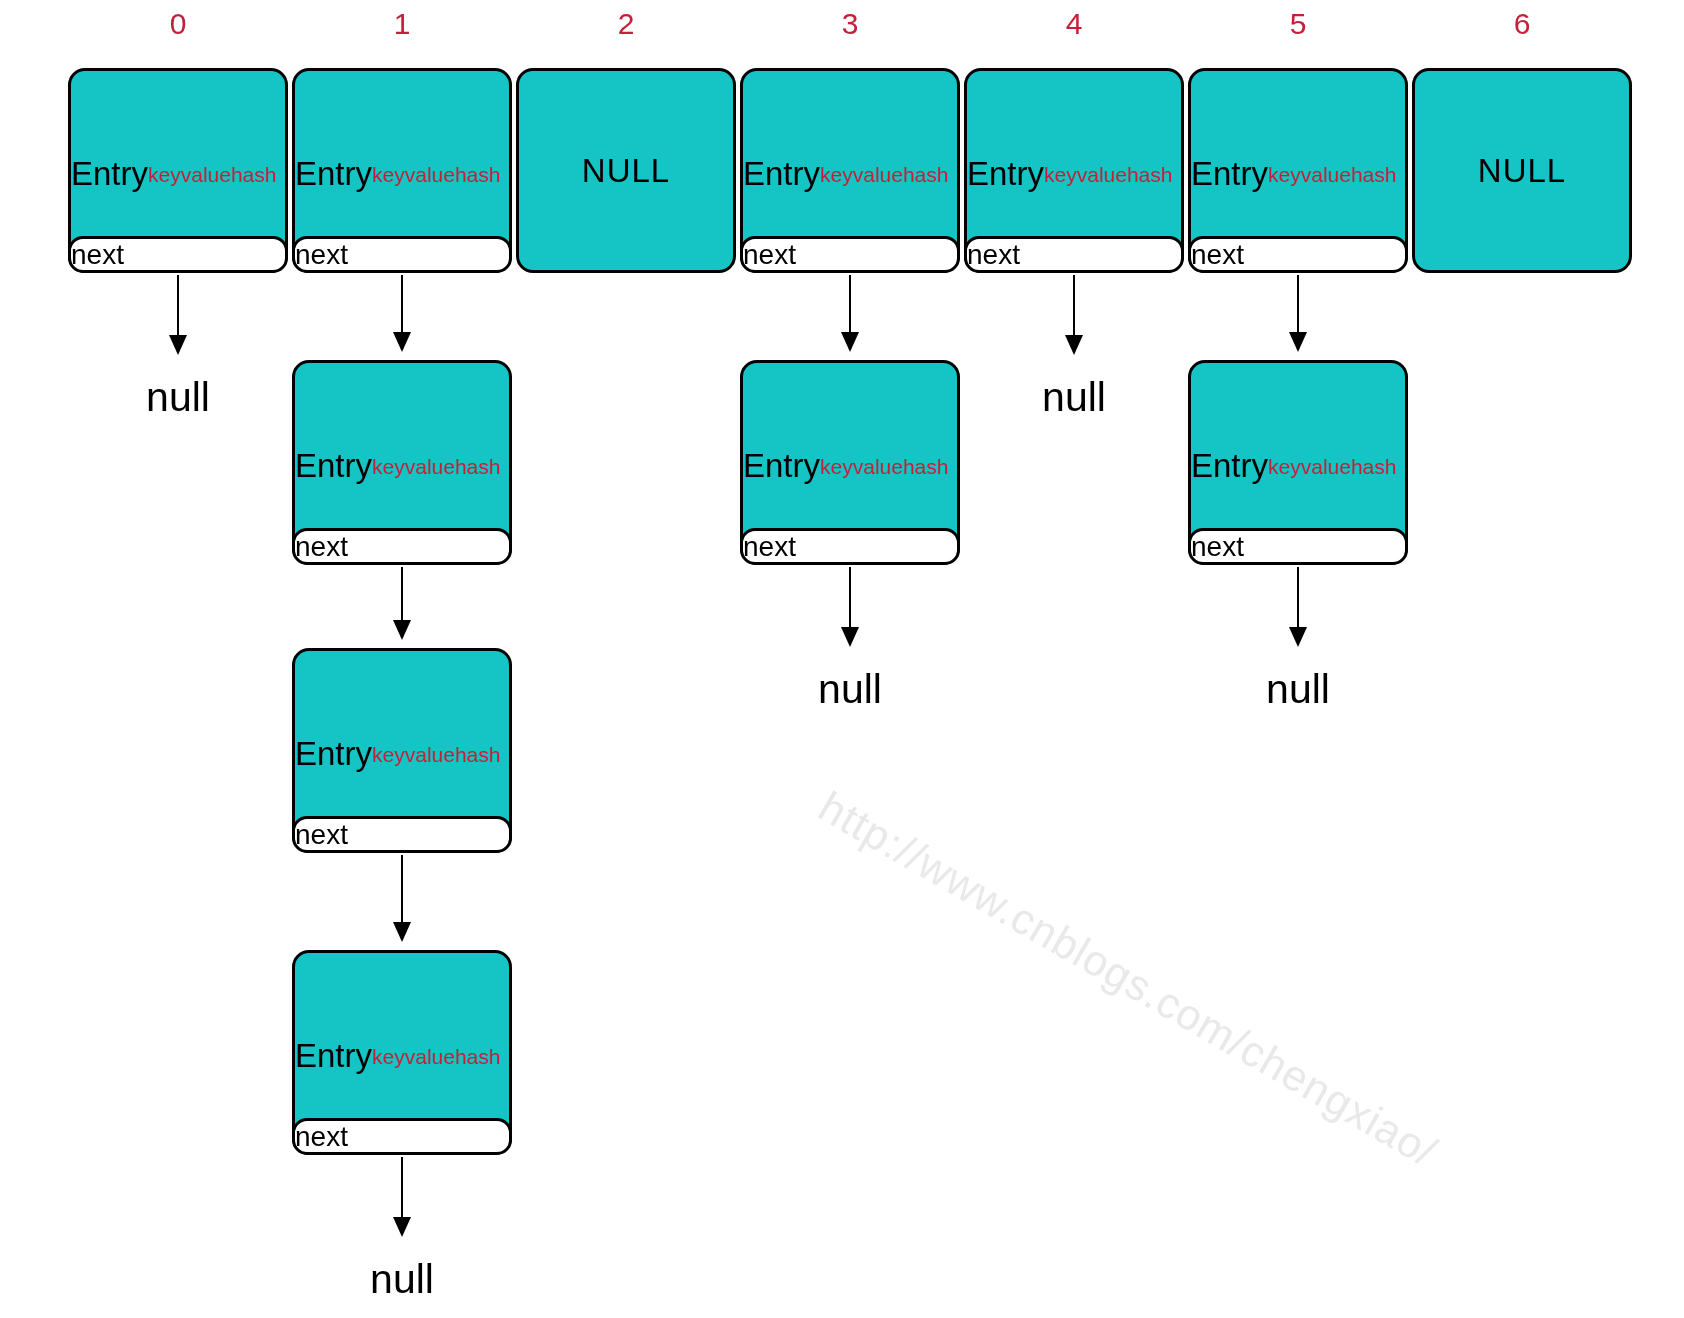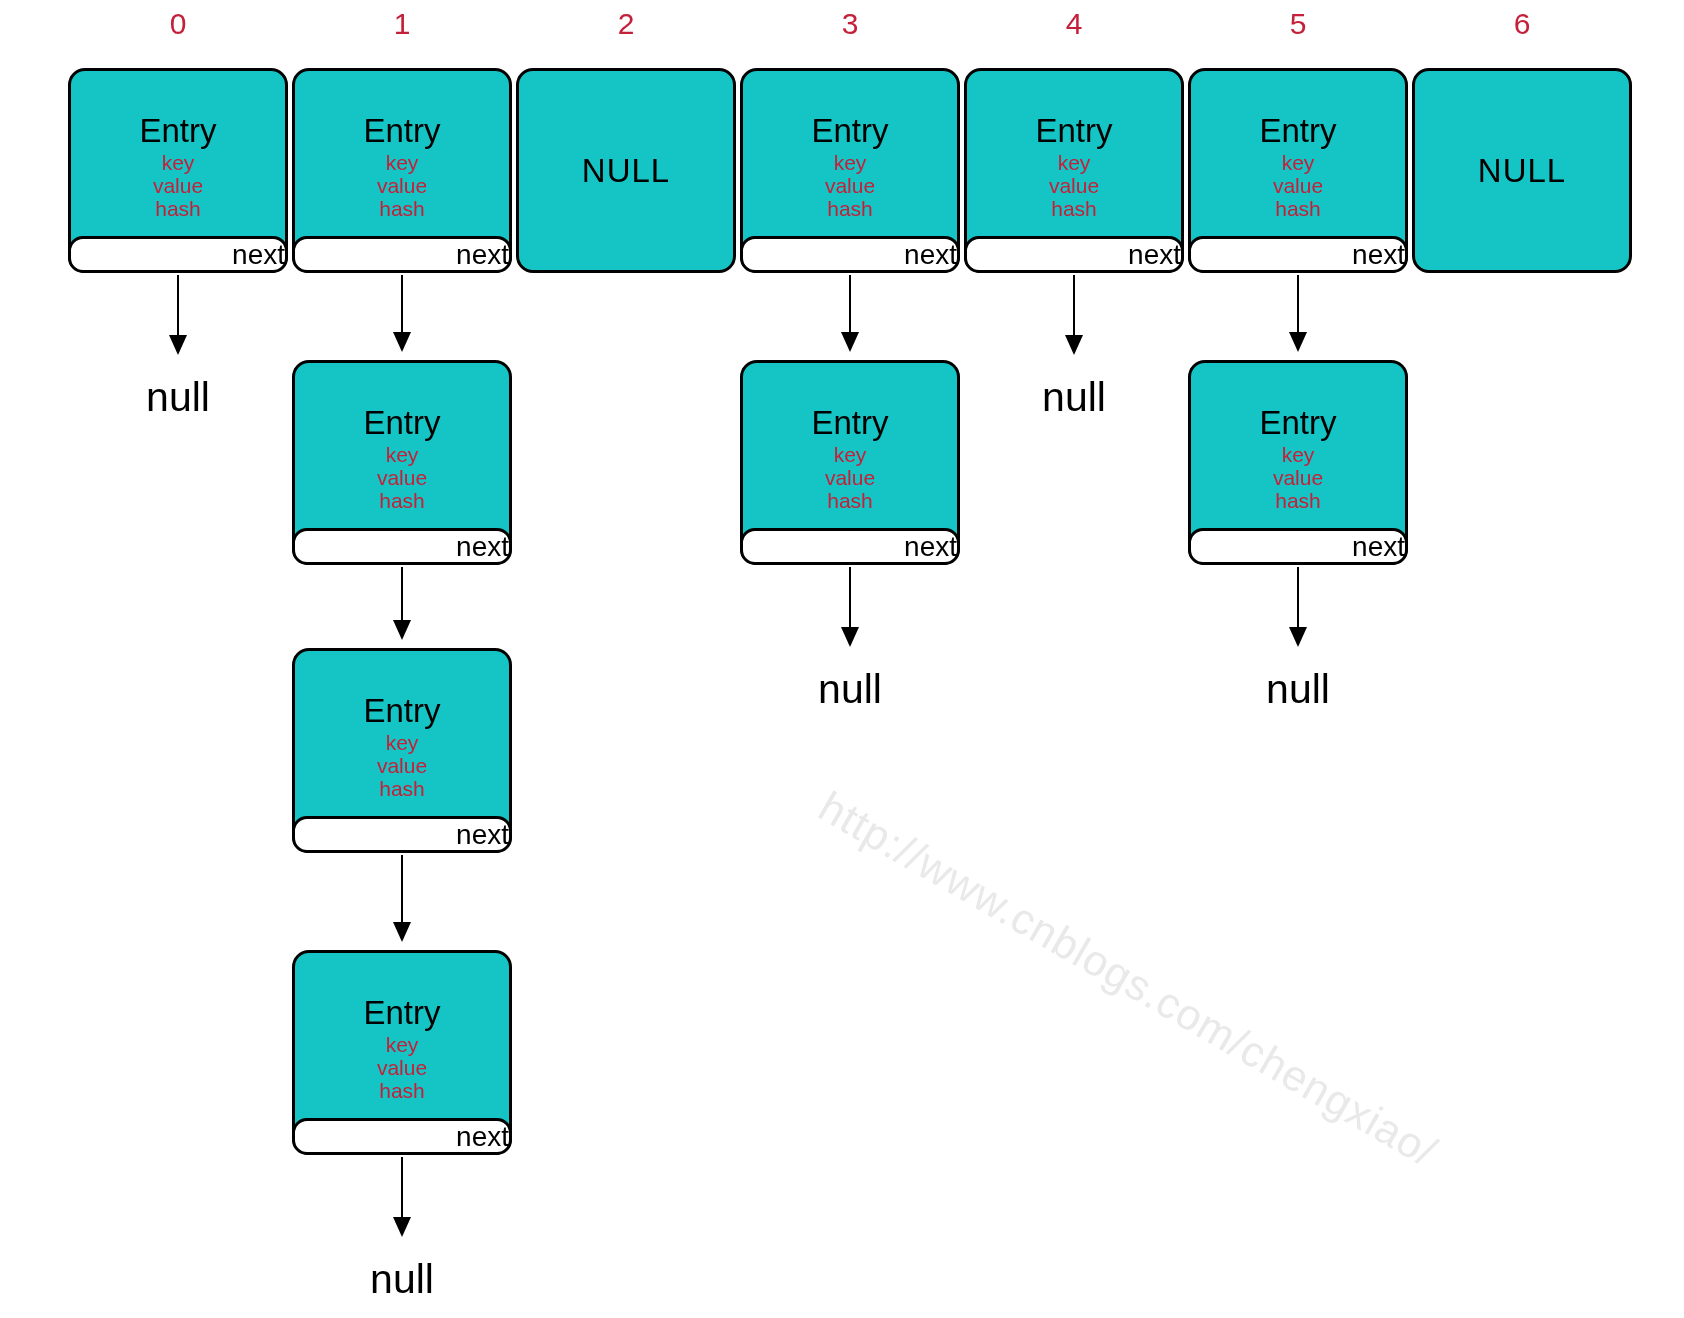--- a/index.html
+++ b/index.html
@@ -15,34 +15,34 @@
     font-size:30px;color:var(--red,#C5203A);
   }
   .node{
     position:absolute;width:220px;height:205px;
     background:var(--teal,#15C5C5);
     border:3px solid #000;border-radius:17px;
     box-sizing:border-box;
   }
   .entry-node .teal-area{
     position:absolute;left:0;top:0;right:0;bottom:33px;
-    display:flex;flex-direction:column;align-items:center;
+    display:flex;flex-direction:row;align-items:center;
     padding-top:40px;box-sizing:border-box;
   }
   .entry-title{
     font-size:33px;color:#000;line-height:40px;
   }
   .entry-field{
     font-size:21px;line-height:23px;color:var(--red,#C5203A);
   }
   .next-bar{
     position:absolute;left:-3px;right:-3px;bottom:-3px;height:37px;
     background:#ffffff;border:3px solid #000;border-radius:15px;
     box-sizing:border-box;
-    display:flex;align-items:center;justify-content:flex-end;
+    display:flex;align-items:center;justify-content:flex-start;
   }
   .next-bar span{font-size:28px;color:#000;line-height:1;}
   .null-node{
     display:flex;align-items:center;justify-content:center;
   }
   .null-node span{font-size:33px;color:#000;letter-spacing:1px;}
   .arrow{
     position:absolute;width:20px;
     display:flex;flex-direction:column;align-items:center;
   }

